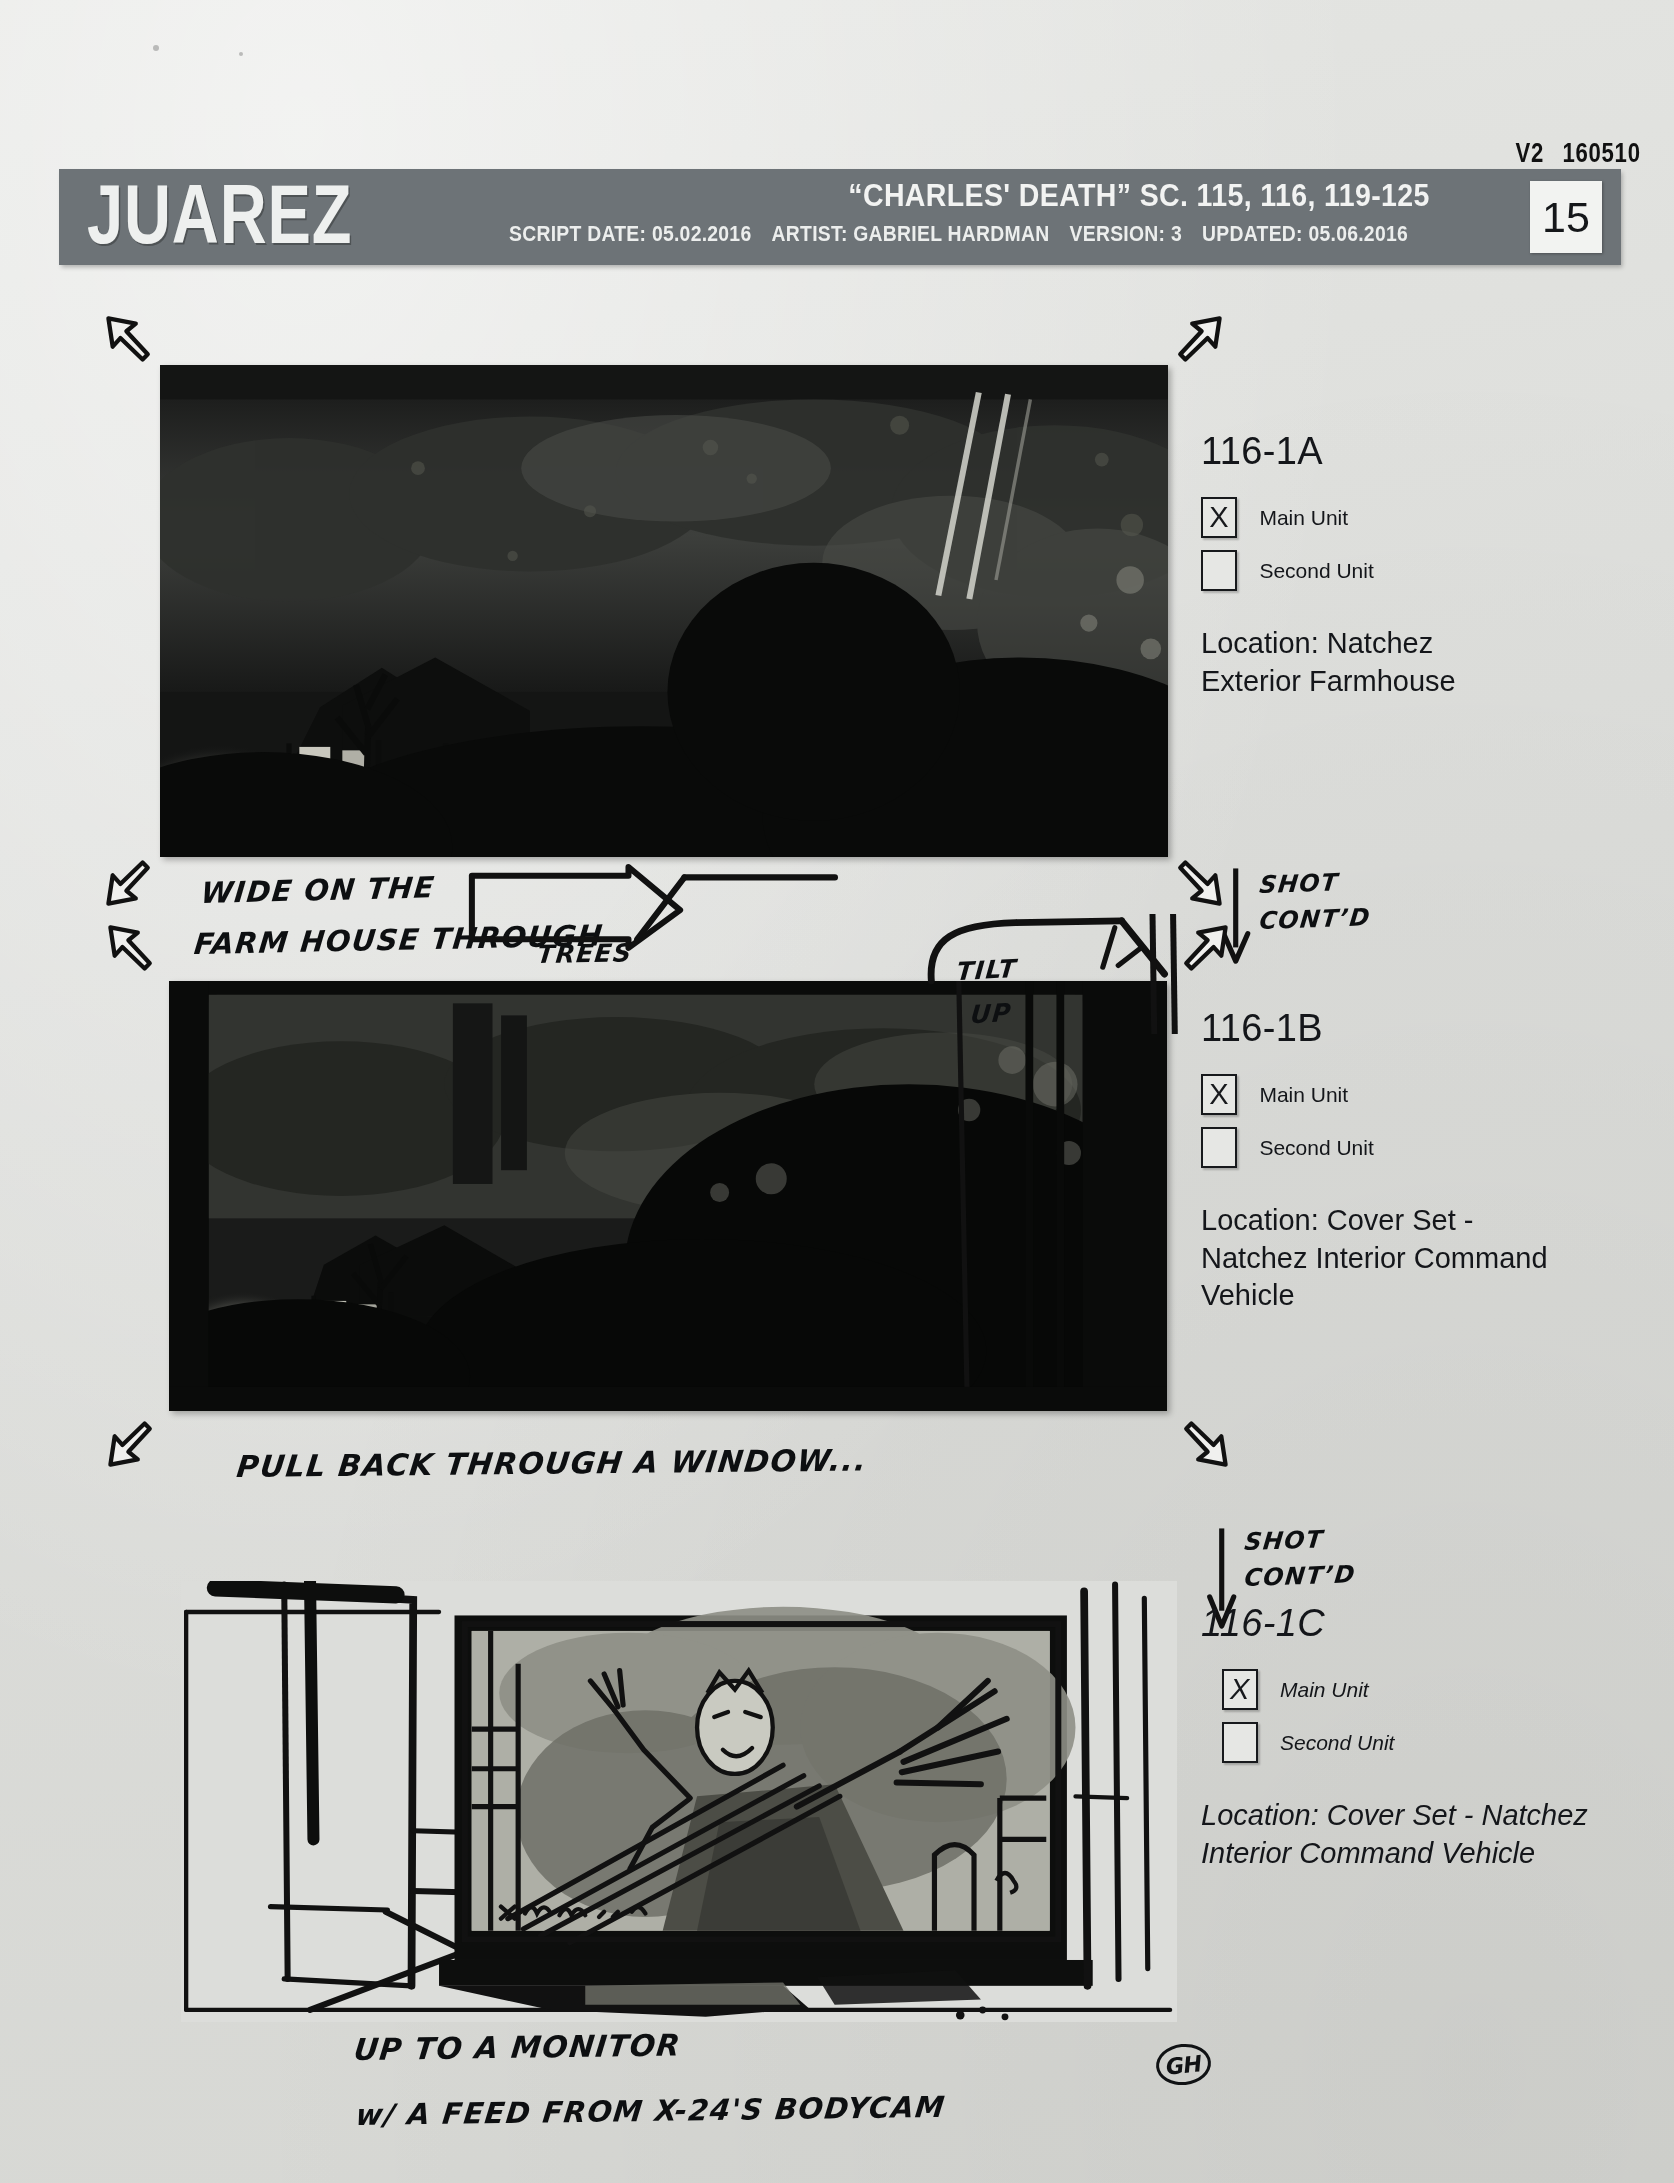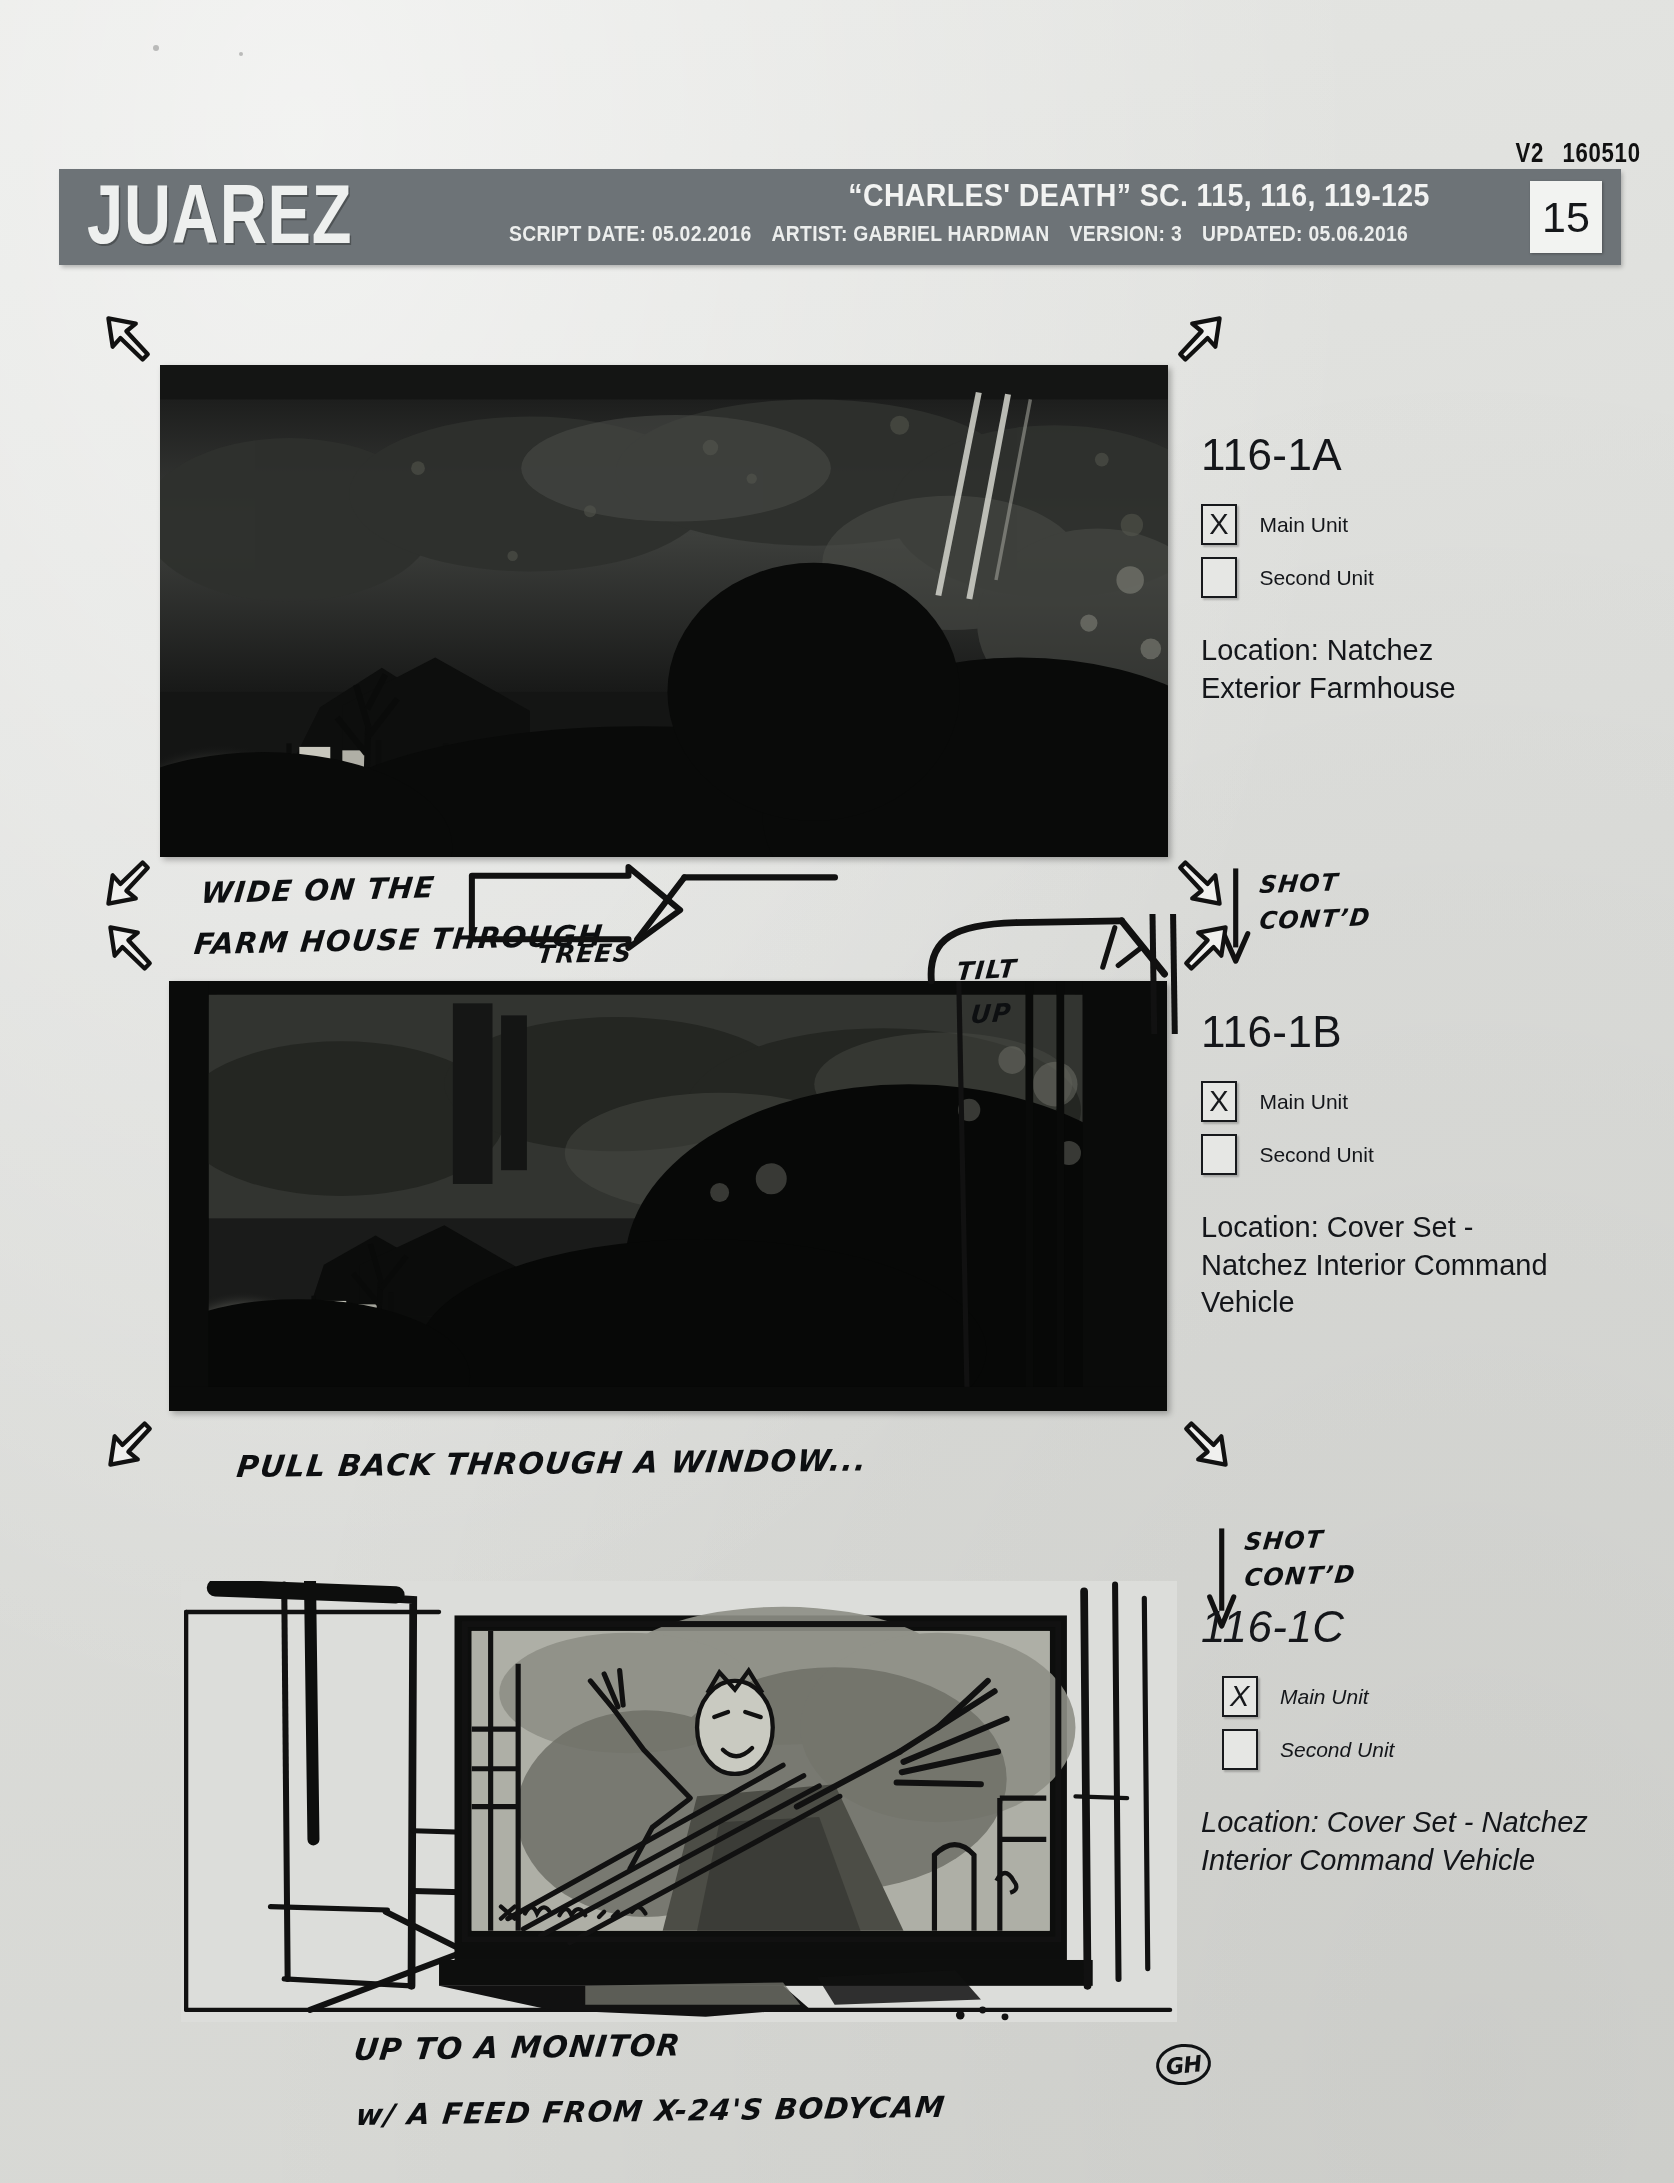--- a/index.html
+++ b/index.html
@@ -79,21 +79,21 @@
     overflow:hidden;
     box-shadow: 2.6px 3.4px 6px rgba(0,0,0,.28);
   }
   
   .carrow { position:absolute; width:53px; height:53px; }
   .carrow svg { width:100%; height:100%; display:block; }
 
   
   .meta { position:absolute; color:#14161a; }
   .meta .shotid {
-    font-size:44px; font-weight:normal; letter-spacing:0.4px;
+    font-size:38px; font-weight:normal; letter-spacing:0.4px;
     margin-bottom:24px; white-space:nowrap;
   }
   .unitrow { display:flex; align-items:center; margin-bottom:12px; }
   .cbox {
     width:36px; height:41px; border:2.2px solid #17191c;
     background:#e6e7e4; margin-right:22.4px;
     display:flex; align-items:center; justify-content:center;
     font-size:29px; line-height:1; color:#17191c;
     box-shadow: 1.7px 1.7px 1.7px rgba(0,0,0,.22);
     flex:0 0 auto;

